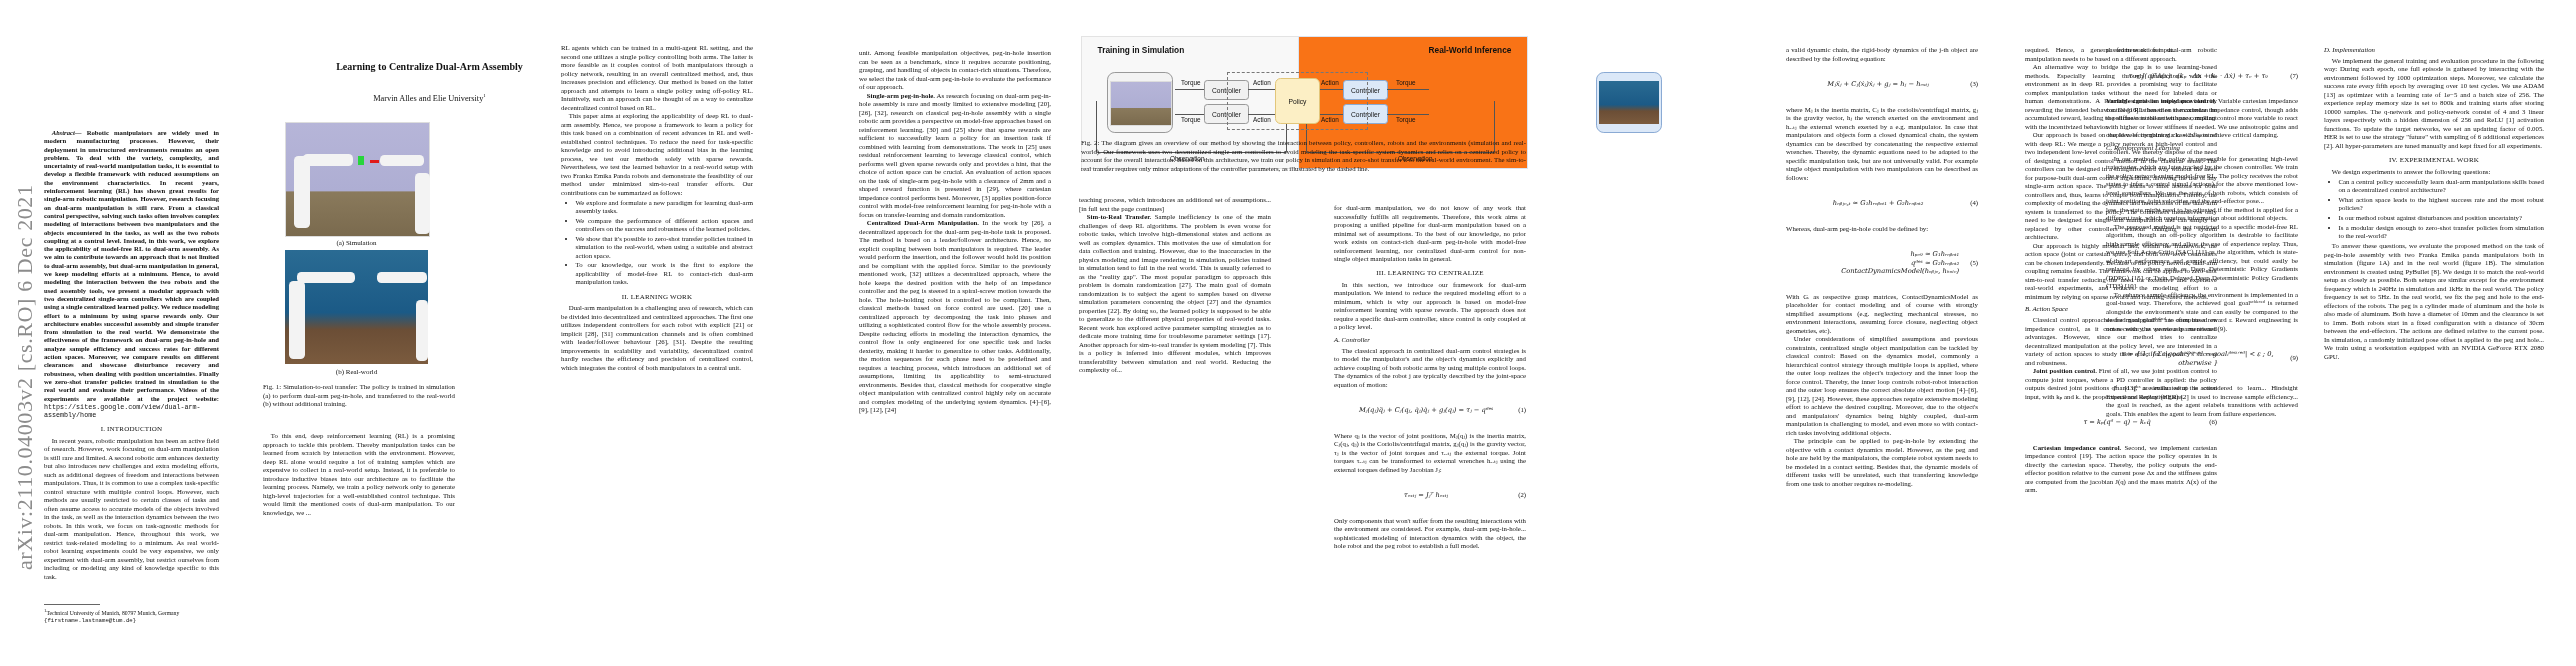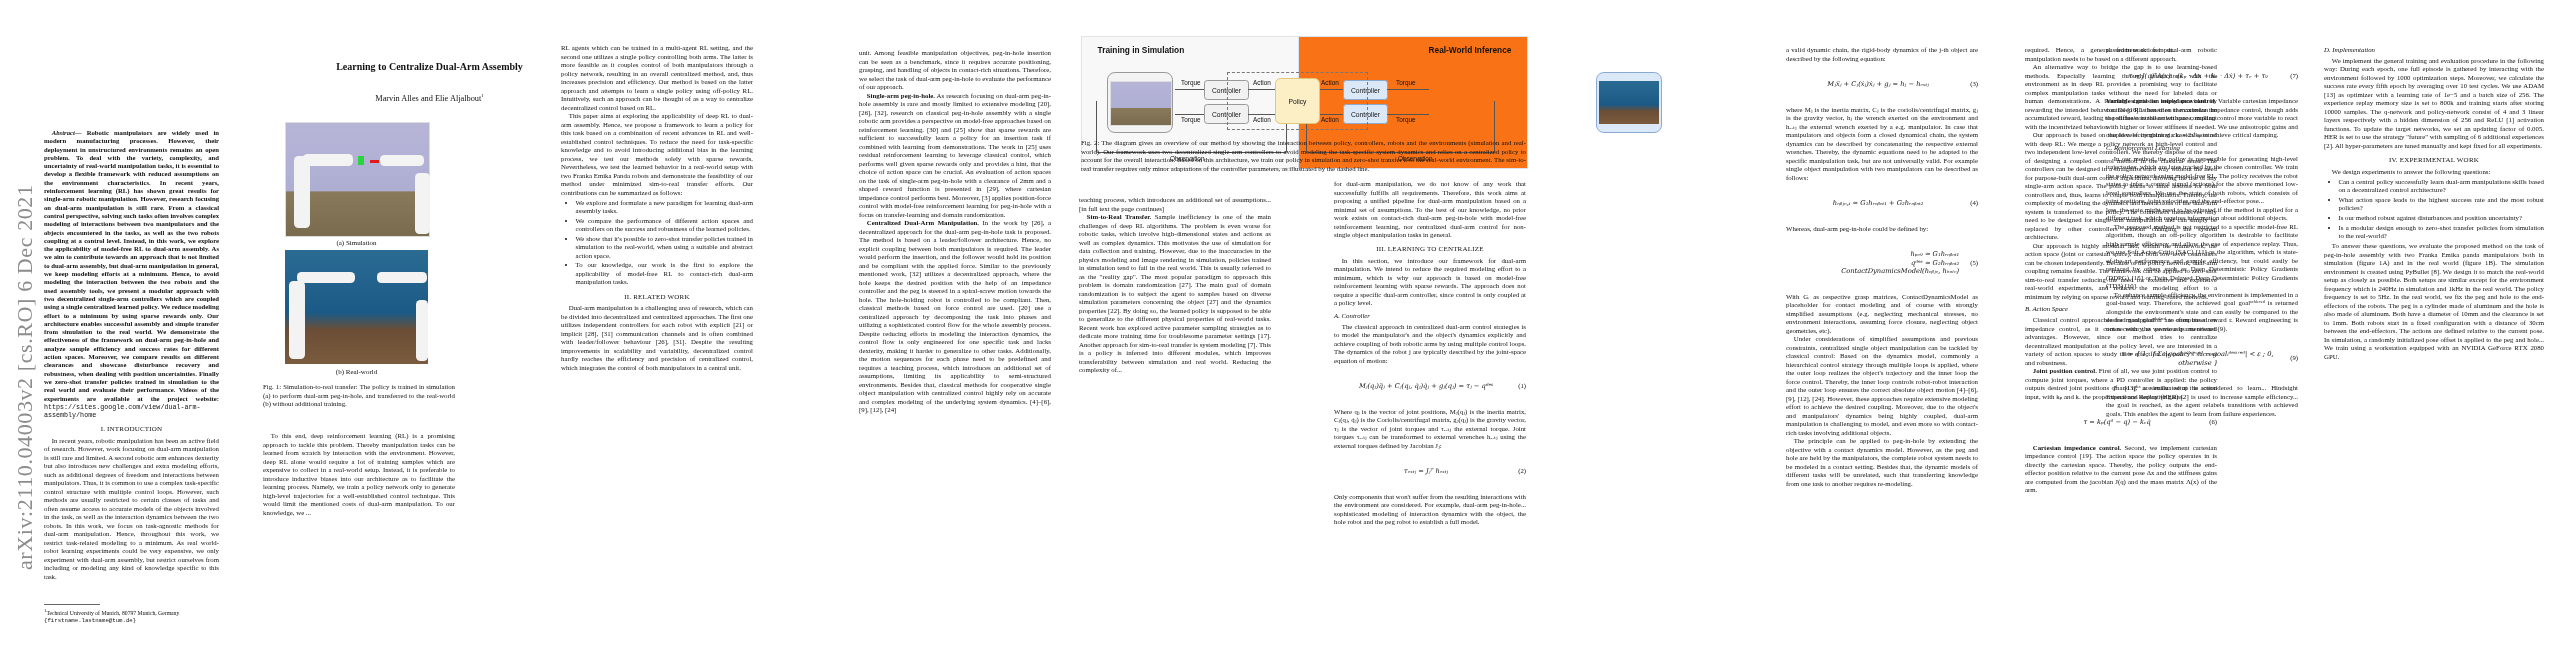--- a/index.html
+++ b/index.html
@@ -46,21 +46,21 @@
   .diag .realframe{position:absolute;left:168px;top:36px;width:64px;height:59px;border:0.6px solid #8aaad4;border-radius:7.8px;background:#dbe8f8;}
   .diag .thumb{position:absolute;left:2.2px;top:7.8px;width:60px;height:43px;}
   .line{position:absolute;background:#555;}
 </style>
 </head>
 <body>
 
 <div class="page" id="p1">
   <div class="arxiv">arXiv:2110.04003v2  [cs.RO]  6 Dec 2021</div>
   <div class="title">Learning to Centralize Dual-Arm Assembly</div>
-  <div class="authors"><span>Marvin Alles and Elie Aljalbout</span><sup>1</sup></div>
+  <div class="authors"><span>Marvin Alles and Elie University</span><sup>1</sup></div>
 
   <div class="col" style="left:44px;top:129px;width:175px;">
     <p class="abstract"><span class="lab">Abstract</span><span>— Robotic manipulators are widely used in modern manufacturing processes. However, their deployment in unstructured environments remains an open problem. To deal with the variety, complexity, and uncertainty of real-world manipulation tasks, it is essential to develop a flexible framework with reduced assumptions on the environment characteristics. In recent years, reinforcement learning (RL) has shown great results for single-arm robotic manipulation. However, research focusing on dual-arm manipulation is still rare. From a classical control perspective, solving such tasks often involves complex modeling of interactions between two manipulators and the objects encountered in the tasks, as well as the two robots coupling at a control level. Instead, in this work, we explore the applicability of model-free RL to dual-arm assembly. As we aim to contribute towards an approach that is not limited to dual-arm assembly, but dual-arm manipulation in general, we keep modeling efforts at a minimum. Hence, to avoid modeling the interaction between the two robots and the used assembly tools, we present a modular approach with two decentralized single-arm controllers which are coupled using a single centralized learned policy. We reduce modeling effort to a minimum by using sparse rewards only. Our architecture enables successful assembly and simple transfer from simulation to the real world. We demonstrate the effectiveness of the framework on dual-arm peg-in-hole and analyze sample efficiency and success rates for different action spaces. Moreover, we compare results on different clearances and showcase disturbance recovery and robustness, when dealing with position uncertainties. Finally we zero-shot transfer policies trained in simulation to the real world and evaluate their performance. Videos of the experiments are available at the project website: </span><span class="mono">https://sites.google.com/view/dual-arm-assembly/home</span></p>
     <div class="sec">I. INTRODUCTION</div>
     <p>In recent years, robotic manipulation has been an active field of research. However, work focusing on dual-arm manipulation is still rare and limited. A second robotic arm enhances dexterity but also introduces new challenges and extra modeling efforts, such as additional degrees of freedom and interactions between manipulators. Thus, it is common to use a complex task-specific control structure with multiple control loops. However, such methods are usually restricted to certain classes of tasks and often assume access to accurate models of the objects involved in the task, as well as the interaction dynamics between the two robots. In this work, we focus on task-agnostic methods for dual-arm manipulation. Hence, throughout this work, we restrict task-related modeling to a minimum. As real world-robot learning experiments could be very expensive, we only experiment with dual-arm assembly, but restrict ourselves from including or modeling any kind of knowledge specific to this task.</p>
   </div>
   <div class="foot">
     <div class="rule"></div>
     <div><sup>1</sup><span>Technical University of Munich, 80797 Munich, Germany</span></div>
     <div class="mono">{firstname.lastname@tum.de}</div>
@@ -90,21 +90,21 @@
 
   <div class="col" style="left:561px;top:44px;width:192px;">
     <p class="noind">RL agents which can be trained in a multi-agent RL setting, and the second one utilizes a single policy controlling both arms. The latter is more feasible as it couples control of both manipulators through a policy network, resulting in an overall centralized method, and, thus increases precision and efficiency. Our method is based on the latter approach and attempts to learn a single policy using off-policy RL. Intuitively, such an approach can be thought of as a way to centralize decentralized control based on RL.</p>
     <p>This paper aims at exploring the applicability of deep RL to dual-arm assembly. Hence, we propose a framework to learn a policy for this task based on a combination of recent advances in RL and well-established control techniques. To reduce the need for task-specific knowledge and to avoid introducing additional bias in the learning process, we test our methods solely with sparse rewards. Nevertheless, we test the learned behavior in a real-world setup with two Franka Emika Panda robots and demonstrate the feasibility of our method under minimized sim-to-real transfer efforts. Our contributions can be summarized as follows:</p>
     <ul class="bul">
       <li>We explore and formulate a new paradigm for learning dual-arm assembly tasks.</li>
       <li>We compare the performance of different action spaces and controllers on the success and robustness of the learned policies.</li>
       <li>We show that it's possible to zero-shot transfer policies trained in simulation to the real-world, when using a suitable and abstract action space.</li>
       <li>To our knowledge, our work is the first to explore the applicability of model-free RL to contact-rich dual-arm manipulation tasks.</li>
     </ul>
-    <div class="sec">II. RELATED WORK</div>
+    <div class="sec">II. LEARNING WORK</div>
     <p>Dual-arm manipulation is a challenging area of research, which can be divided into decentralized and centralized approaches. The first one utilizes independent controllers for each robot with explicit [21] or implicit [28], [31] communication channels and is often combined with leader/follower behaviour [26], [31]. Despite the resulting improvements in scalability and variability, decentralized control hardly reaches the efficiency and precision of centralized control, which integrates the control of both manipulators in a central unit.</p>
   </div>
 </div>
 
 <div class="page" id="p2">
   <div class="col" style="left:0px;top:49px;width:192px;">
     <p class="noind">unit. Among feasible manipulation objectives, peg-in-hole insertion can be seen as a benchmark, since it requires accurate positioning, grasping, and handling of objects in contact-rich situations. Therefore, we select the task of dual-arm peg-in-hole to evaluate the performance of our approach.</p>
     <p><span class="bold">Single-arm peg-in-hole.</span><span> As research focusing on dual-arm peg-in-hole assembly is rare and mostly limited to extensive modeling [20], [26], [32], research on classical peg-in-hole assembly with a single robotic arm provides a perspective on model-free approaches based on reinforcement learning. [30] and [25] show that sparse rewards are sufficient to successfully learn a policy for an insertion task if combined with learning from demonstrations. The work in [25] uses residual reinforcement learning to leverage classical control, which performs well given sparse rewards only and provides a hint, that the choice of action space can be crucial. An evaluation of action spaces on the task of single-arm peg-in-hole with a clearance of 2mm and a shaped reward function is presented in [29], where cartesian impedance control performs best. Moreover, [3] applies position-force control with model-free reinforcement learning for peg-in-hole with a focus on transfer-learning and domain randomization.</span></p>
     <p><span class="bold">Centralized Dual-Arm Manipulation.</span><span> In the work by [26], a decentralized approach for the dual-arm peg-in-hole task is proposed. The method is based on a leader/follower architecture. Hence, no explicit coupling between both manipulators is required. The leader would perform the insertion, and the follower would hold its position and be compliant with the applied force. Similar to the previously mentioned work, [32] utilizes a decentralized approach, where the hole keeps the desired position with the help of an impedance controller and the peg is steered in a spiral-screw motion towards the hole. The hole-holding robot is controlled to be compliant. Then, classical methods based on force control are used. [20] use a centralized approach by decomposing the task into phases and utilizing a sophisticated control flow for the whole assembly process. Despite reducing efforts in modeling the interaction dynamics, the control flow is only engineered for one specific task and lacks dexterity, making it harder to generalize to other tasks. Additionally, the motion sequences for each phase need to be predefined and requires a teaching process, which introduces an additional set of assumptions, limiting its applicability to semi-structured environments. Besides that, classical methods for cooperative single object manipulation with centralized control highly rely on accurate and complex modeling of the underlying system dynamics. [4]–[6], [9], [12], [24]</span></p>
   </div>
@@ -155,21 +155,21 @@
     <div class="lbl" style="left:89px;top:119px;">Observation</div>
     <div class="lbl" style="left:317px;top:119px;">Observation</div>
   </div>
   <div class="caption" style="left:222px;top:139px;width:445px;">Fig. 2: The diagram gives an overview of our method by showing the interaction between policy, controllers, robots and the environments (simulation and real-world). Our framework uses two decentralized single-arm controllers to avoid modeling the task-specific system dynamics and relies on a centralized policy to account for the overall interaction. Based on this architecture, we train our policy in simulation and zero-shot transfer it to the real-world environment. The sim-to-real transfer requires only minor adaptations of the controller parameters, as illustrated by the dashed line.</div>
 
   <div class="col" style="left:220px;top:196px;width:192px;">
     <p class="noind">teaching process, which introduces an additional set of assumptions... [in full text the page continues]</p>
     <p><span class="bold">Sim-to-Real Transfer.</span><span> Sample inefficiency is one of the main challenges of deep RL algorithms. The problem is even worse for robotic tasks, which involve high-dimensional states and actions as well as complex dynamics. This motivates the use of simulation for data collection and training. However, due to the inaccuracies in the physics modeling and image rendering in simulation, policies trained in simulation tend to fail in the real world. This is usually referred to as the "reality gap". The most popular paradigm to approach this problem is domain randomization [27]. The main goal of domain randomization is to subject the agent to samples based on diverse simulation parameters concerning the object [27] and the dynamics properties [22]. By doing so, the learned policy is supposed to be able to generalize to the different physical properties of real-world tasks. Recent work has explored active parameter sampling strategies as to dedicate more training time for troublesome parameter settings [17]. Another approach for sim-to-real transfer is system modeling [7]. This is a policy is inferred into different modules, which improves transferability between simulation and real world. Reducing the complexity of...</span></p>
   </div>
 
-  <div class="col" style="left:475px;top:180px;width:192px;">
+  <div class="col" style="left:475px;top:204px;width:192px;">
     <p class="noind">for dual-arm manipulation, we do not know of any work that successfully fulfills all requirements. Therefore, this work aims at proposing a unified pipeline for dual-arm manipulation based on a minimal set of assumptions. To the best of our knowledge, no prior work exists on contact-rich dual-arm peg-in-hole with model-free reinforcement learning, nor centralized dual-arm control for non-single object manipulation tasks in general.</p>
     <div class="sec">III. LEARNING TO CENTRALIZE</div>
     <p>In this section, we introduce our framework for dual-arm manipulation. We intend to reduce the required modeling effort to a minimum, which is why our approach is based on model-free reinforcement learning with sparse rewards. The approach does not require a specific dual-arm controller, since control is only coupled at a policy level.</p>
     <div class="sub">A. Controller</div>
     <p>The classical approach in centralized dual-arm control strategies is to model the manipulator's and the object's dynamics explicitly and achieve coupling of both robotic arms by using multiple control loops. The dynamics of the robot j are typically described by the joint-space equation of motion:</p>
     <div class="eq">
         <span class="body">Mⱼ(qⱼ)q̈ⱼ + Cⱼ(qⱼ, q̇ⱼ)q̇ⱼ + gⱼ(qⱼ) = τⱼ − qᵈᵉˢ</span>
         <span class="num">(1)</span>
       </div>
     <p class="noind">Where qⱼ is the vector of joint positions, Mⱼ(qⱼ) is the inertia matrix, Cⱼ(qⱼ, q̇ⱼ) is the Coriolis/centrifugal matrix, gⱼ(qⱼ) is the gravity vector, τⱼ is the vector of joint torques and τₑₓₜⱼ the external torque. Joint torques τₑₓₜⱼ can be transformed to external wrenches hₑₓₜⱼ using the external torques defined by Jacobian Jⱼ:</p>

